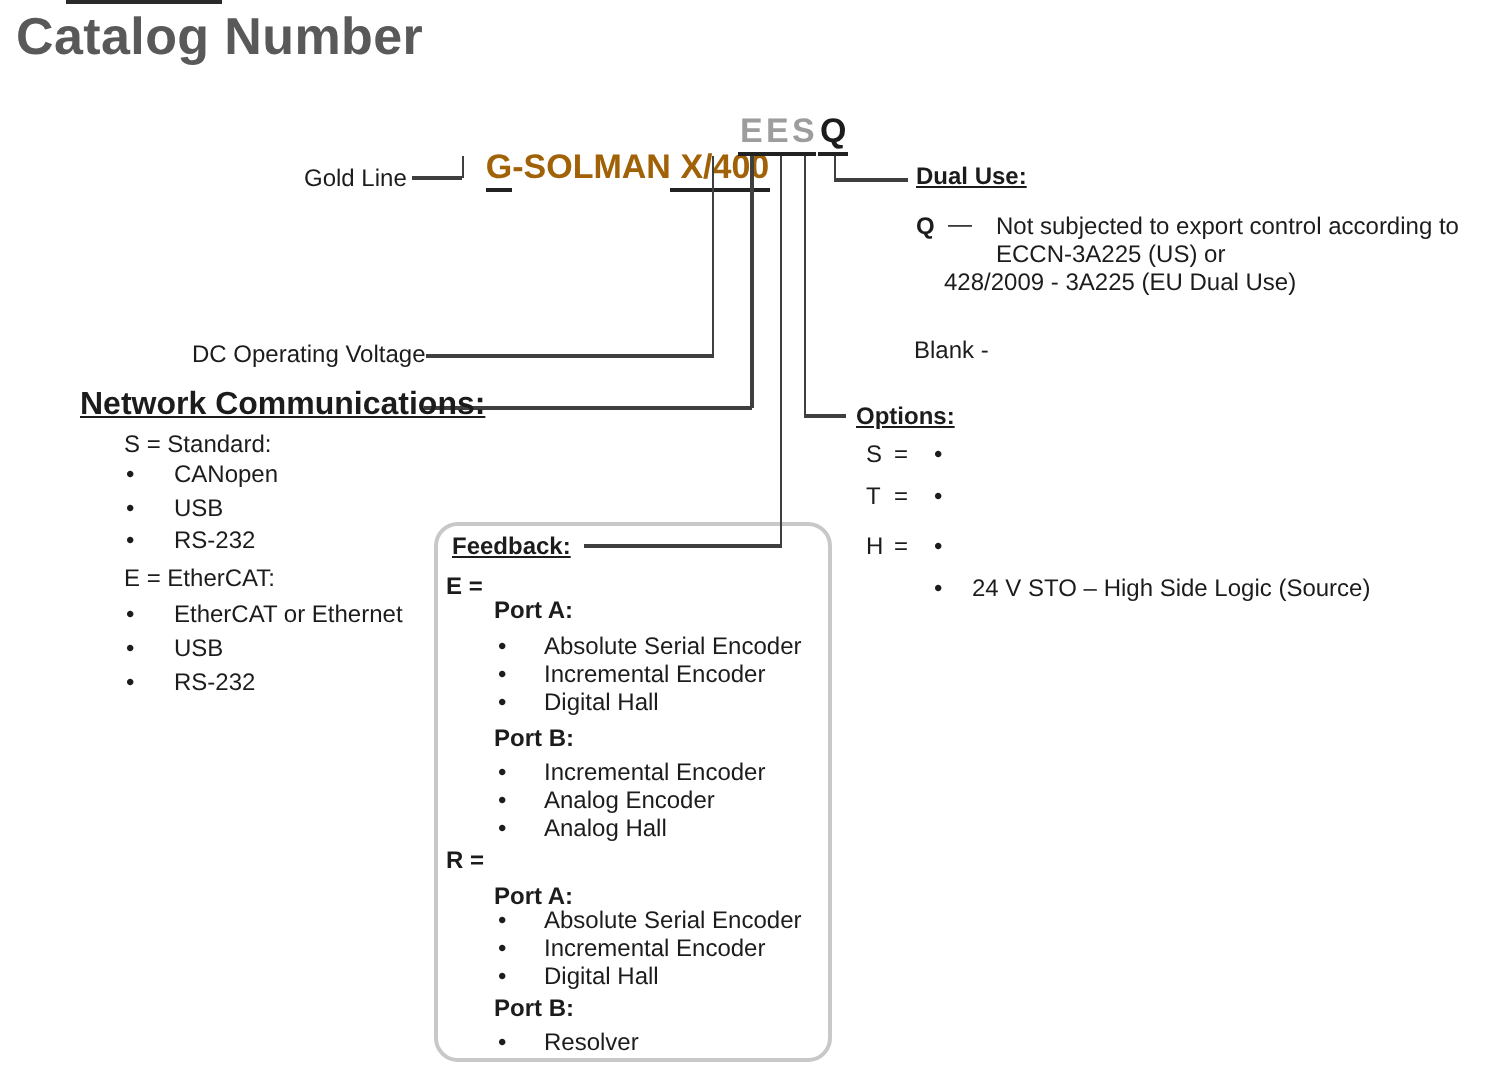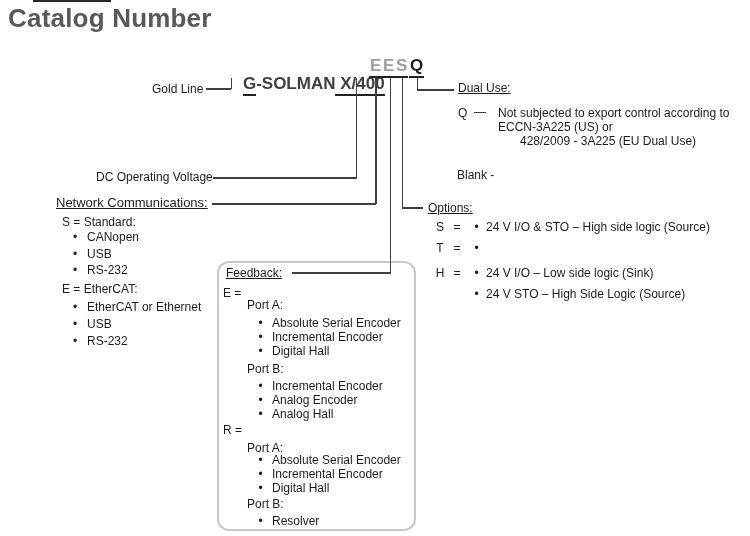--- a/index.html
+++ b/index.html
@@ -2,27 +2,27 @@
 <html><head>
 <meta charset="utf-8">
 <style>
   * { margin:0; padding:0; box-sizing:border-box; }
   html,body { background:#ffffff; }
   .stage {
     position:relative; width:750px; height:536px; overflow:hidden;
     background:#ffffff; color:#1c1c1c;
     font-family:"Liberation Sans", sans-serif;
   }
-  .abs { position:absolute;text-align:center; }
+  .abs { position:absolute; }
   .t11 { font-size:12px; line-height:13px; white-space:pre; }
-  .t115 { font-size:13px; line-height:14px; white-space:pre;margin-left:16px; }
-  .b { font-weight:normal; }
+  .t115 { font-size:16px; line-height:14px; white-space:pre; }
+  .b { font-weight:bold; }
   .hu { text-decoration:underline; }
   .title { font-size:26px; font-weight:bold; color:#595959; letter-spacing:0.2px; }
-  .cat { font-size:17px; font-weight:bold; line-height:18px; white-space:pre; color:#404040; }
+  .cat { font-size:17px; font-weight:bold; line-height:18px; white-space:pre; color:#a16207; }
   .useg { border-bottom:2px solid #222; padding-bottom:1px; }
   .cletter { position:absolute; font-size:17px; font-weight:bold; line-height:18px;
              border-bottom:2px solid #222; padding:0 1px 1px 1px; }
   .gray { color:#9d9d9d; }
   .vline { position:absolute; width:1.5px; background:#3f3f3f; }
   .hline { position:absolute; height:1.5px; background:#3f3f3f; }
   .row { display:flex; }
   .dot24 { display:inline-block; width:24px; }
   .dot23 { display:inline-block; width:23px; }
   .fbbox { position:absolute; left:217px; top:261px; width:199px; height:270px;
@@ -146,39 +146,37 @@
   <div class="abs t11 row" style="left:249px; top:515px;">
     <span class="dot23">•</span>
     <span>Resolver</span>
   </div>
 
   <div class="abs t11 b hu" style="left:458px; top:82px;">Dual Use:</div>
   <div class="abs t11 b" style="left:458px; top:107px;">Q</div>
   <div class="abs t11" style="left:474px; top:106px;">—</div>
   <div class="abs t11" style="left:498px; top:107px;">Not subjected to export control according to</div>
   <div class="abs t11" style="left:498px; top:121px;">ECCN-3A225 (US) or</div>
-  <div class="abs t11" style="left:520px; top:135px;">428/2009 - 3A225 (EU Dual Use)</div>
+  <div class="abs t11" style="left:472px; top:135px;">428/2009 - 3A225 (EU Dual Use)</div>
   <div class="abs t11" style="left:457px; top:169px;">Blank -</div>
 
   <div class="abs t11 b hu" style="left:428px; top:202px;">Options:</div>
   <div class="abs t11 row" style="left:433px; top:221px;">
     <span class="okey">S</span>
     <span class="oeq">=</span>
     <span class="odot">•</span>
-    <span>24 V I/O &amp; STO – High side logic (Source)</span>
   </div>
   <div class="abs t11 row" style="left:433px; top:242px;">
     <span class="okey">T</span>
     <span class="oeq">=</span>
     <span class="odot">•</span>
   </div>
   <div class="abs t11 row" style="left:433px; top:267px;">
     <span class="okey">H</span>
     <span class="oeq">=</span>
     <span class="odot">•</span>
-    <span>24 V I/O – Low side logic (Sink)</span>
   </div>
   <div class="abs t11 row" style="left:467px; top:288px;">
     <span class="odot">•</span>
     <span>24 V STO – High Side Logic (Source)</span>
   </div>
 
 </div>
 
 </body></html>

